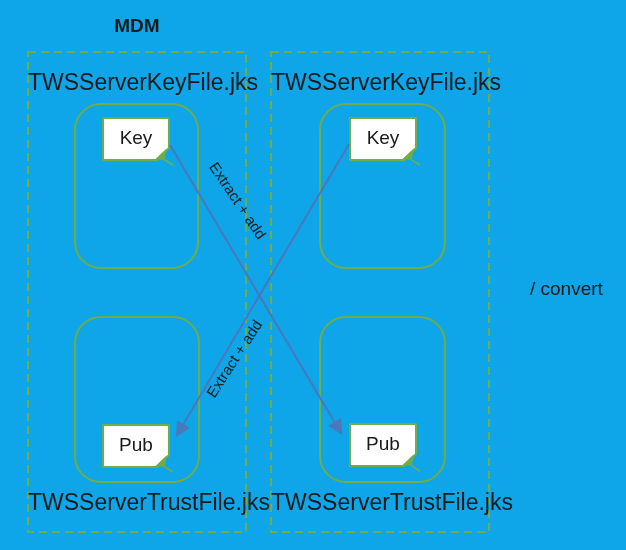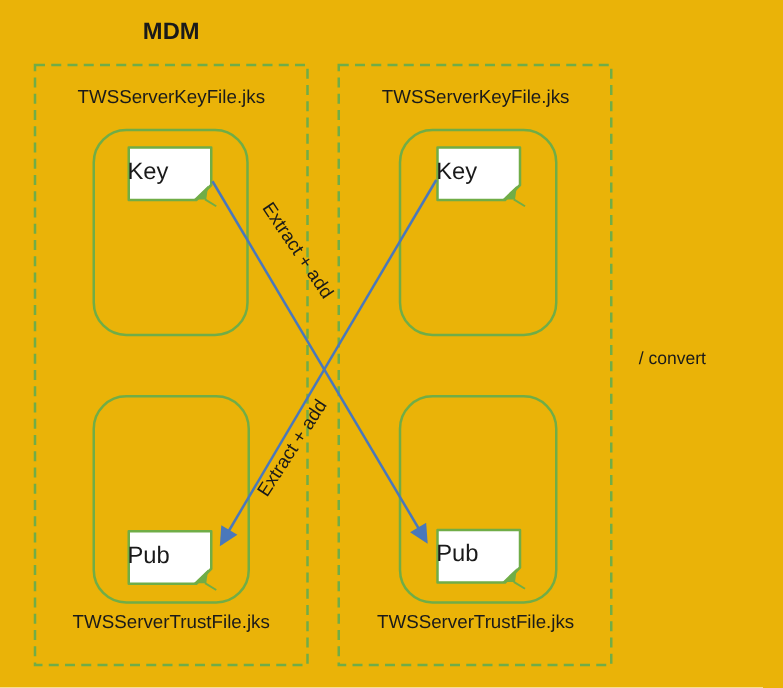--- a/index.html
+++ b/index.html
@@ -1,47 +1,47 @@
 <!DOCTYPE html>
 <html style="--shape-green: #70ad47; --arrow-blue: #4a78bb; --text: #1a1a1a;"><head>
 <meta charset="utf-8">
 <style>
   html,body{margin:0;padding:0;background:#ffffff;}
   .stage{
-    position:relative;width:626px;height:550px;background:#eab308;overflow:hidden;
+    position:relative;width:626px;height:550px;background:#0ea5e9;overflow:hidden;
     font-family:"Liberation Sans", sans-serif;color:var(--text,#1a1a1a);
   }
   .layer{position:absolute;left:0;top:0;width:626px;height:550px;}
   
   .dashed-rect{fill:none;stroke:var(--shape-green);stroke-width:2;stroke-dasharray:8 5;}
   .keystore-rect{fill:none;stroke:var(--shape-green);stroke-width:2;}
   .doc-outline{fill:#ffffff;stroke:var(--shape-green);stroke-width:2;stroke-linejoin:round;}
   .doc-flap{fill:var(--shape-green);}
   .doc-tail{fill:none;stroke:var(--shape-green);stroke-width:1.5;}
   .arrow-line{stroke:var(--arrow-blue);stroke-width:2;}
   .arrow-head{fill:var(--arrow-blue);}
   
   .txt{position:absolute;white-space:nowrap;}
   .col-title{width:218px;text-align:center;font-size:19px;font-weight:bold;}
   #title-mdm{left:28px;top:15px;}
   #title-dwc{left:288px;top:15px;}
-  .file-label{font-size:15px;text-align:center;}
+  .file-label{font-size:23px;text-align:center;}
   #mdm-keyfile{left:28px;top:69px;width:218px;}
   #dwc-keyfile{left:271px;top:69px;width:219px;}
   #mdm-trustfile{left:28px;top:489px;width:218px;}
   #dwc-trustfile{left:271px;top:489px;width:219px;}
-  .doc-label{width:68px;height:48px;line-height:40px;text-align:left;font-size:19px;}
+  .doc-label{width:68px;height:48px;line-height:40px;text-align:center;font-size:19px;}
   #mdm-key-label{left:102px;top:118px;}
   #dwc-key-label{left:349px;top:118px;}
   #mdm-pub-label{left:102px;top:425px;}
   #dwc-pub-label{left:349px;top:424px;}
   .arrow-label{width:112px;text-align:center;font-size:15px;}
   #arrow-label-top{left:182px;top:192px;transform:rotate(56deg);}
   #arrow-label-bottom{left:178px;top:350px;transform:rotate(-57deg);}
-  #side-note{left:511px;top:278px;font-size:14px;}
+  #side-note{left:530px;top:278px;font-size:19px;}
 </style>
 </head>
 <body>
 
 <div class="stage">
 
   <svg class="layer" viewBox="0 0 626 550" aria-hidden="true">
     <defs>
       <marker id="ah" viewBox="0 0 10 10" refX="8.5" refY="5" markerWidth="9" markerHeight="7.5" orient="auto">
         <path d="M0,0 L10,5 L0,10 Z" class="arrow-head"></path>

